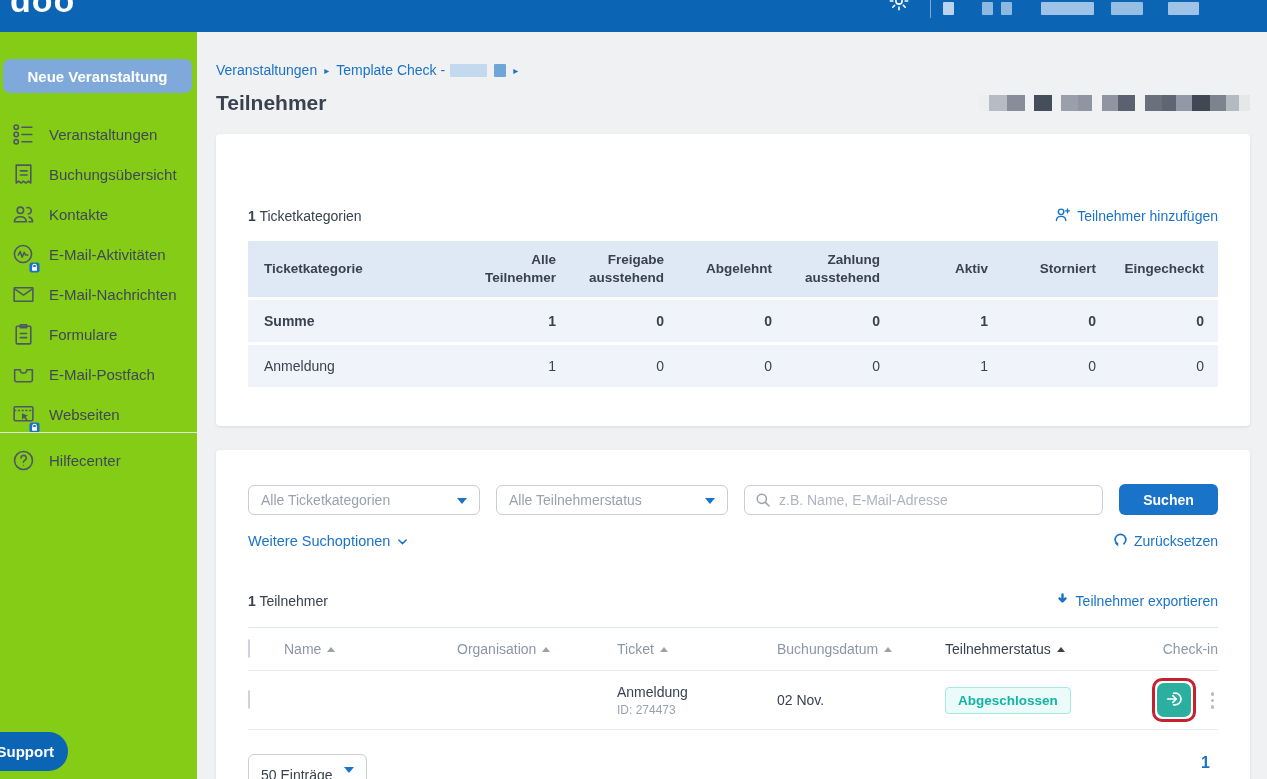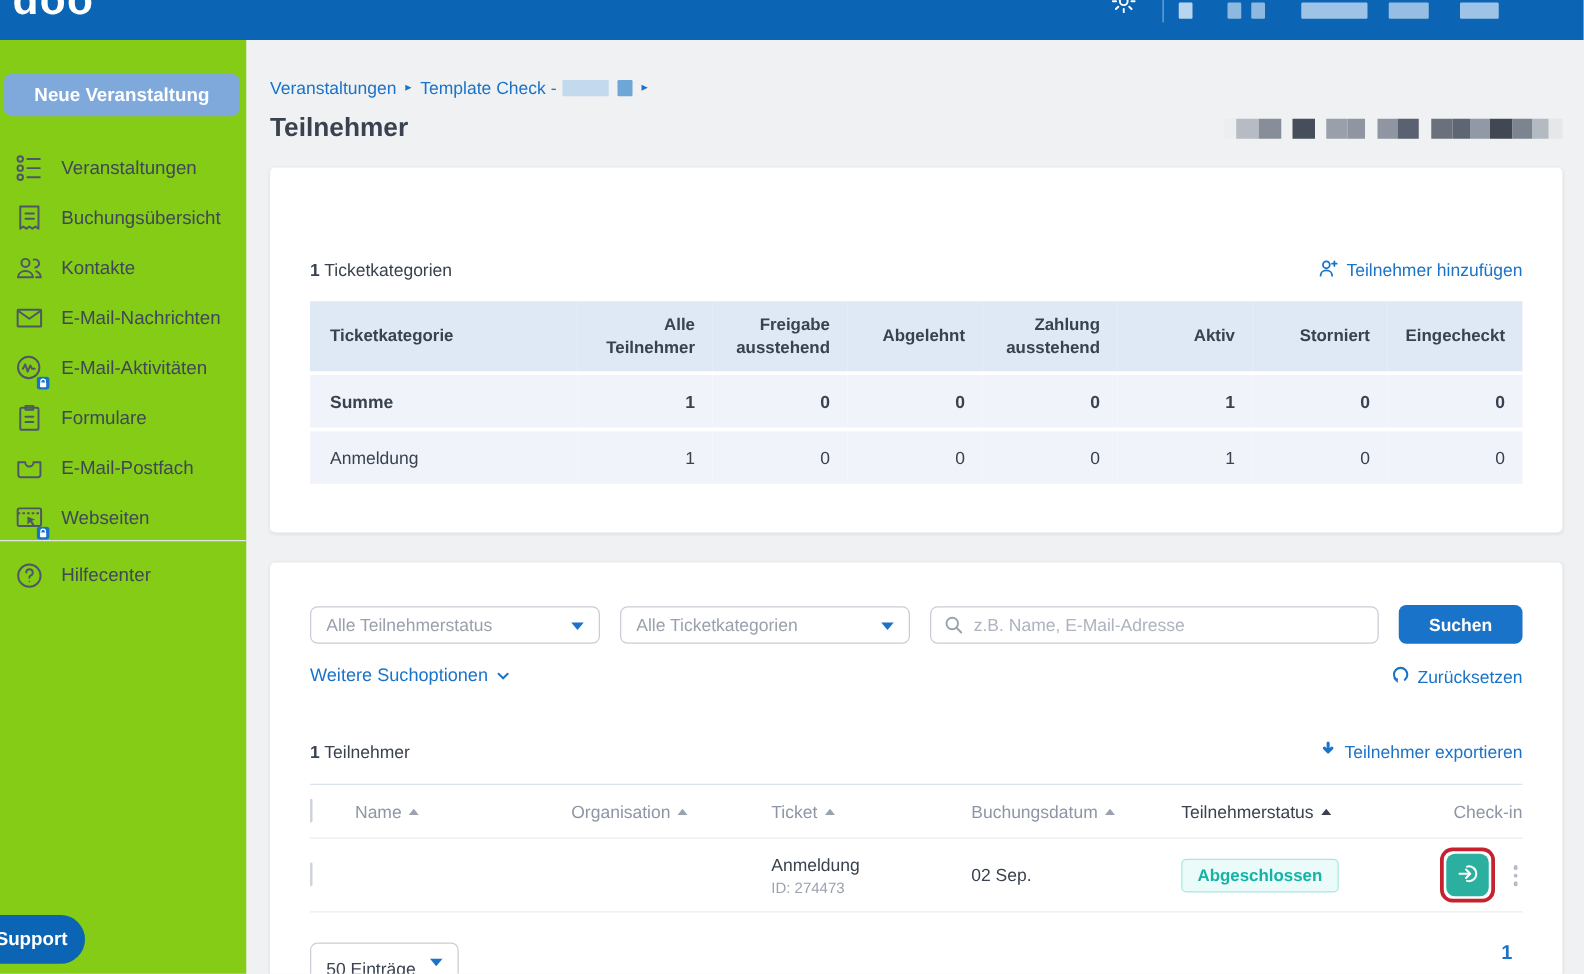--- a/index.html
+++ b/index.html
@@ -201,43 +201,43 @@
           <path d="M3.2 19c.3-3 2.7-4.8 5.8-4.8s5.5 1.8 5.8 4.8z"></path>
           <path d="M15.3 5.5a3.1 3.1 0 1 1 1.2 6"></path>
           <path d="M17.3 14.5c2 .7 3.3 2.3 3.5 4.5h-3.6"></path>
         </svg>
       </span>
       <span class="side-label">Kontakte</span>
     </div>
 
     <div class="side-item">
       <span class="side-icon">
-        <svg width="25" height="25" viewBox="0 0 24 24" fill="none" stroke="#4e5768" stroke-width="1.5" stroke-linejoin="round">
-          <rect x="3" y="5.5" width="18" height="13" rx="0.5"></rect>
-          <path d="M3.5 6.5l8.5 6 8.5-6"></path>
-        </svg>
-      </span>
-      <span class="side-label">E-Mail-Nachrichten</span>
-    </div>
-
-    <div class="side-item">
-      <span class="side-icon">
         <svg width="25" height="25" viewBox="0 0 24 24" fill="none" stroke="#4e5768" stroke-width="1.5" stroke-linecap="round" stroke-linejoin="round">
           <circle cx="11.5" cy="11.5" r="8.2"></circle>
           <path d="M7 12.5l1.8-3.4 1.9 5.6 2-4.8 1.4 2.6h2"></path>
         </svg>
         <span class="lock-badge">
           <svg width="11" height="11" viewBox="0 0 12 12">
             <rect x="0.5" y="0.5" width="11" height="11" rx="2.5" fill="#1a73c8"></rect>
             <path d="M4 5.6V4.5a2 2 0 0 1 4 0v1.1" stroke="#fff" stroke-width="1.1" fill="none"></path>
             <rect x="3.3" y="5.5" width="5.4" height="4" rx="0.8" fill="#fff"></rect>
           </svg>
         </span>
       </span>
       <span class="side-label">E-Mail-Aktivitäten</span>
+    </div>
+
+    <div class="side-item">
+      <span class="side-icon">
+        <svg width="25" height="25" viewBox="0 0 24 24" fill="none" stroke="#4e5768" stroke-width="1.5" stroke-linejoin="round">
+          <rect x="3" y="5.5" width="18" height="13" rx="0.5"></rect>
+          <path d="M3.5 6.5l8.5 6 8.5-6"></path>
+        </svg>
+      </span>
+      <span class="side-label">E-Mail-Nachrichten</span>
     </div>
 
     <div class="side-item">
       <span class="side-icon">
         <svg width="25" height="25" viewBox="0 0 24 24" fill="none" stroke="#4e5768" stroke-width="1.5" stroke-linejoin="round" stroke-linecap="round">
           <rect x="5" y="4" width="14" height="17" rx="1.2"></rect>
           <path d="M9 2.6h6v3H9z"></path>
           <path d="M9 11h6M9 15h6"></path>
         </svg>
       </span>
@@ -385,25 +385,25 @@
           <td>0</td>
         </tr>
       </tbody>
     </table>
   </div>
 
   <div class="card card2">
 
     <div class="filters">
       <div class="select-box">
+        <span class="ph">Alle Ticketkategorien</span>
+        <span class="caret"></span>
+      </div>
+      <div class="select-box">
         <span class="ph">Alle Teilnehmerstatus</span>
-        <span class="caret"></span>
-      </div>
-      <div class="select-box">
-        <span class="ph">Alle Ticketkategorien</span>
         <span class="caret"></span>
       </div>
       <div class="search-wrap">
         <span class="search-icon">
           <svg width="16" height="16" viewBox="0 0 16 16" fill="none" stroke="#9aa1ad" stroke-width="1.5" stroke-linecap="round">
             <circle cx="6.8" cy="6.8" r="4.6"></circle>
               <path d="M10.4 10.4L14 14"></path>
           </svg>
         </span>
         <input type="text" placeholder="z.B. Name, E-Mail-Adresse" style="">
@@ -476,21 +476,21 @@
     </div>
 
     <div class="pt-row">
       <div class="col-check"><span class="checkbox"></span></div>
       <div class="col-name"></div>
       <div class="col-org"></div>
       <div class="col-ticket">
         <div class="cell-main">Anmeldung</div>
         <div class="cell-sub">ID: 274473</div>
       </div>
-      <div class="col-date cell-main">02 Sep.</div>
+      <div class="col-date cell-main">02 Nov.</div>
       <div class="col-status">
         <span class="status-badge">Abgeschlossen</span>
       </div>
       <div class="col-checkin">
         <span class="checkin-ring">
           <button class="checkin-btn">
             <span>
               <svg width="18" height="18" viewBox="0 0 18 18" fill="none" stroke="#ffffff" stroke-width="1.6" stroke-linecap="round" stroke-linejoin="round">
                 <path d="M2.6 9h8.4"></path>
                 <path d="M7.8 5.6L11.2 9l-3.4 3.4"></path>

